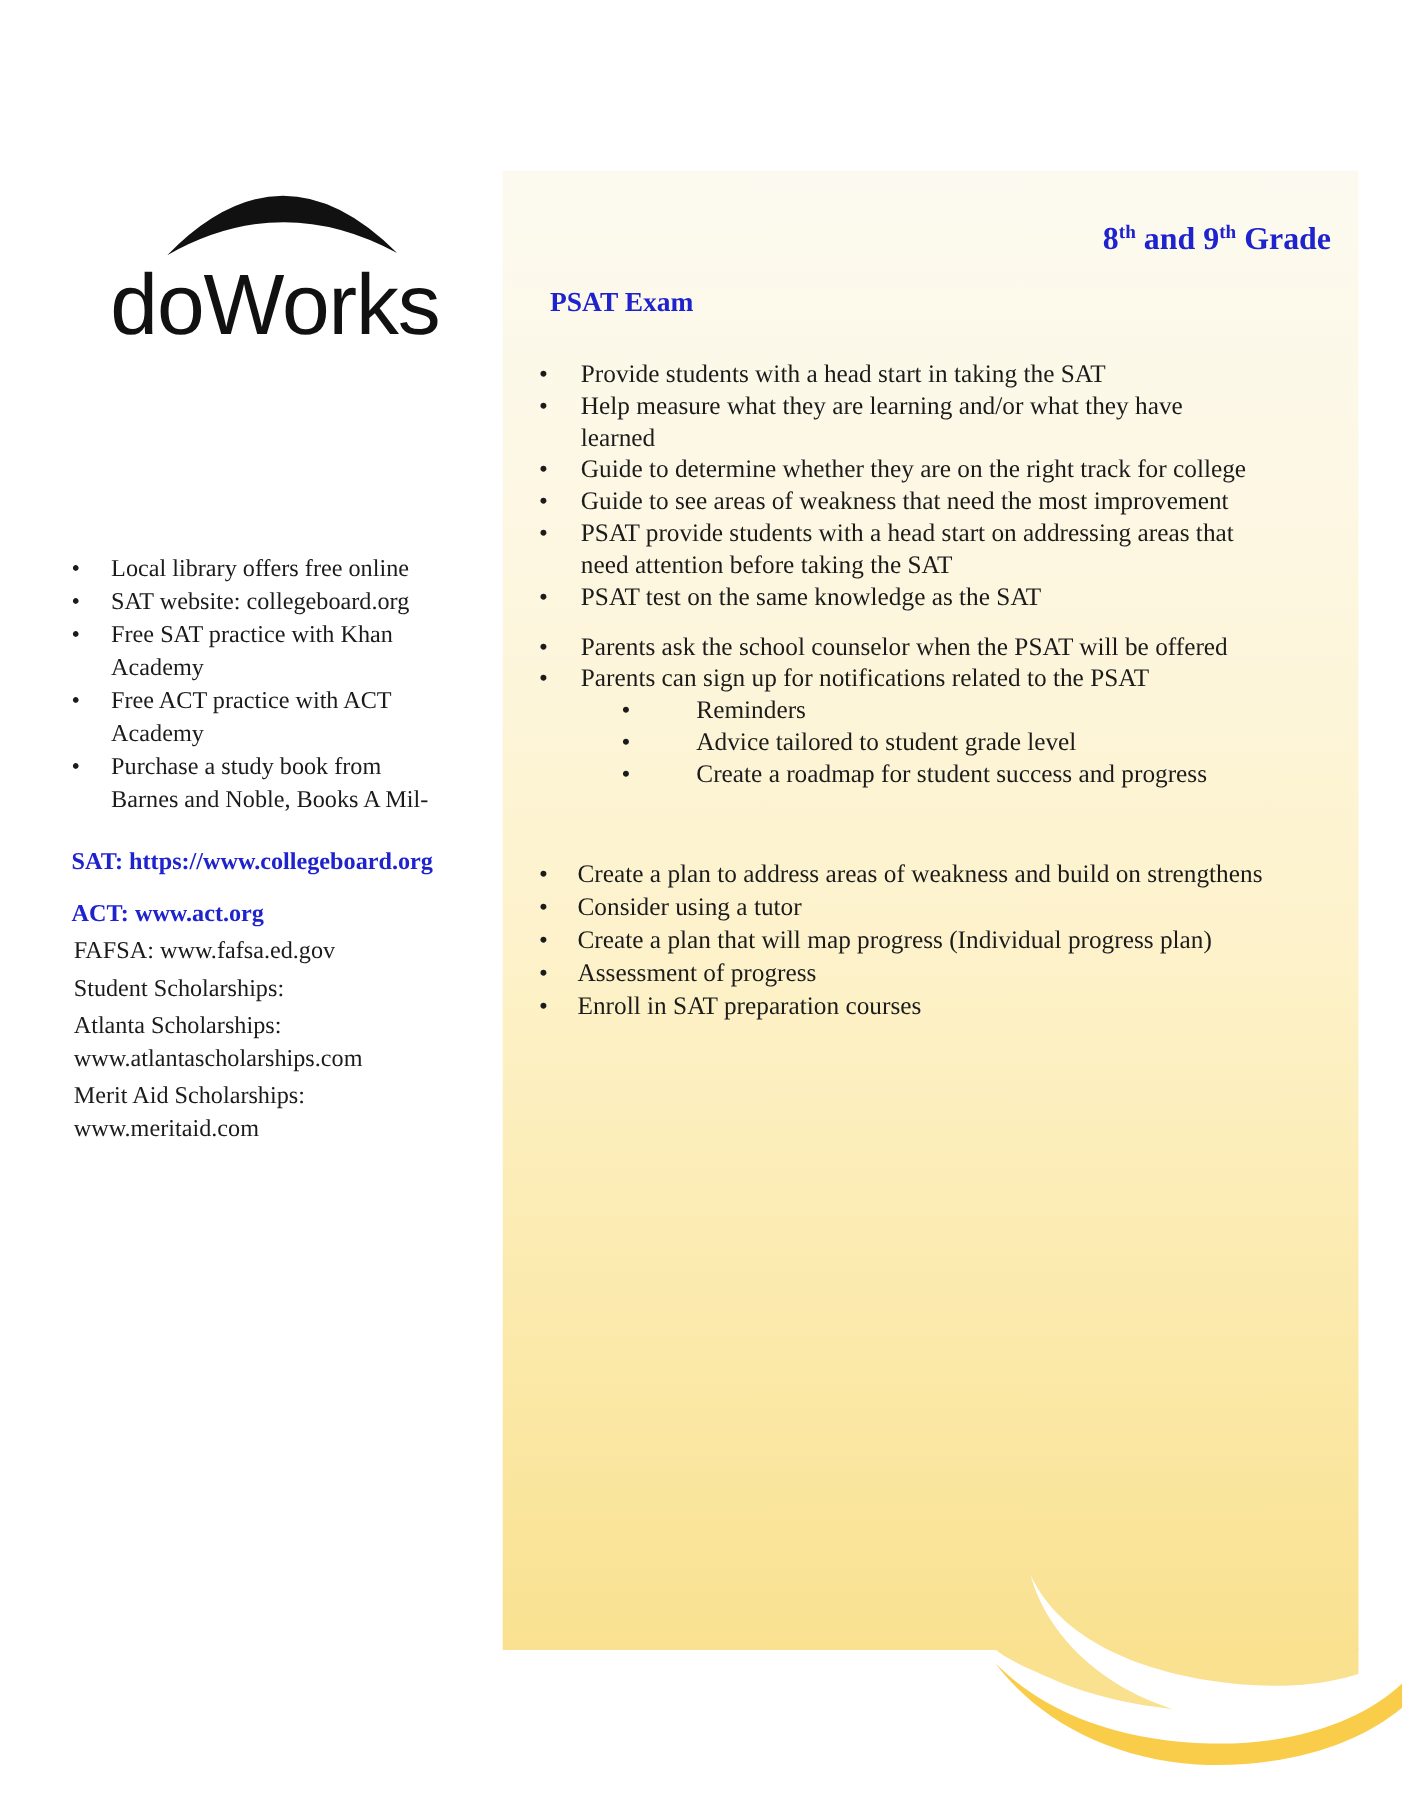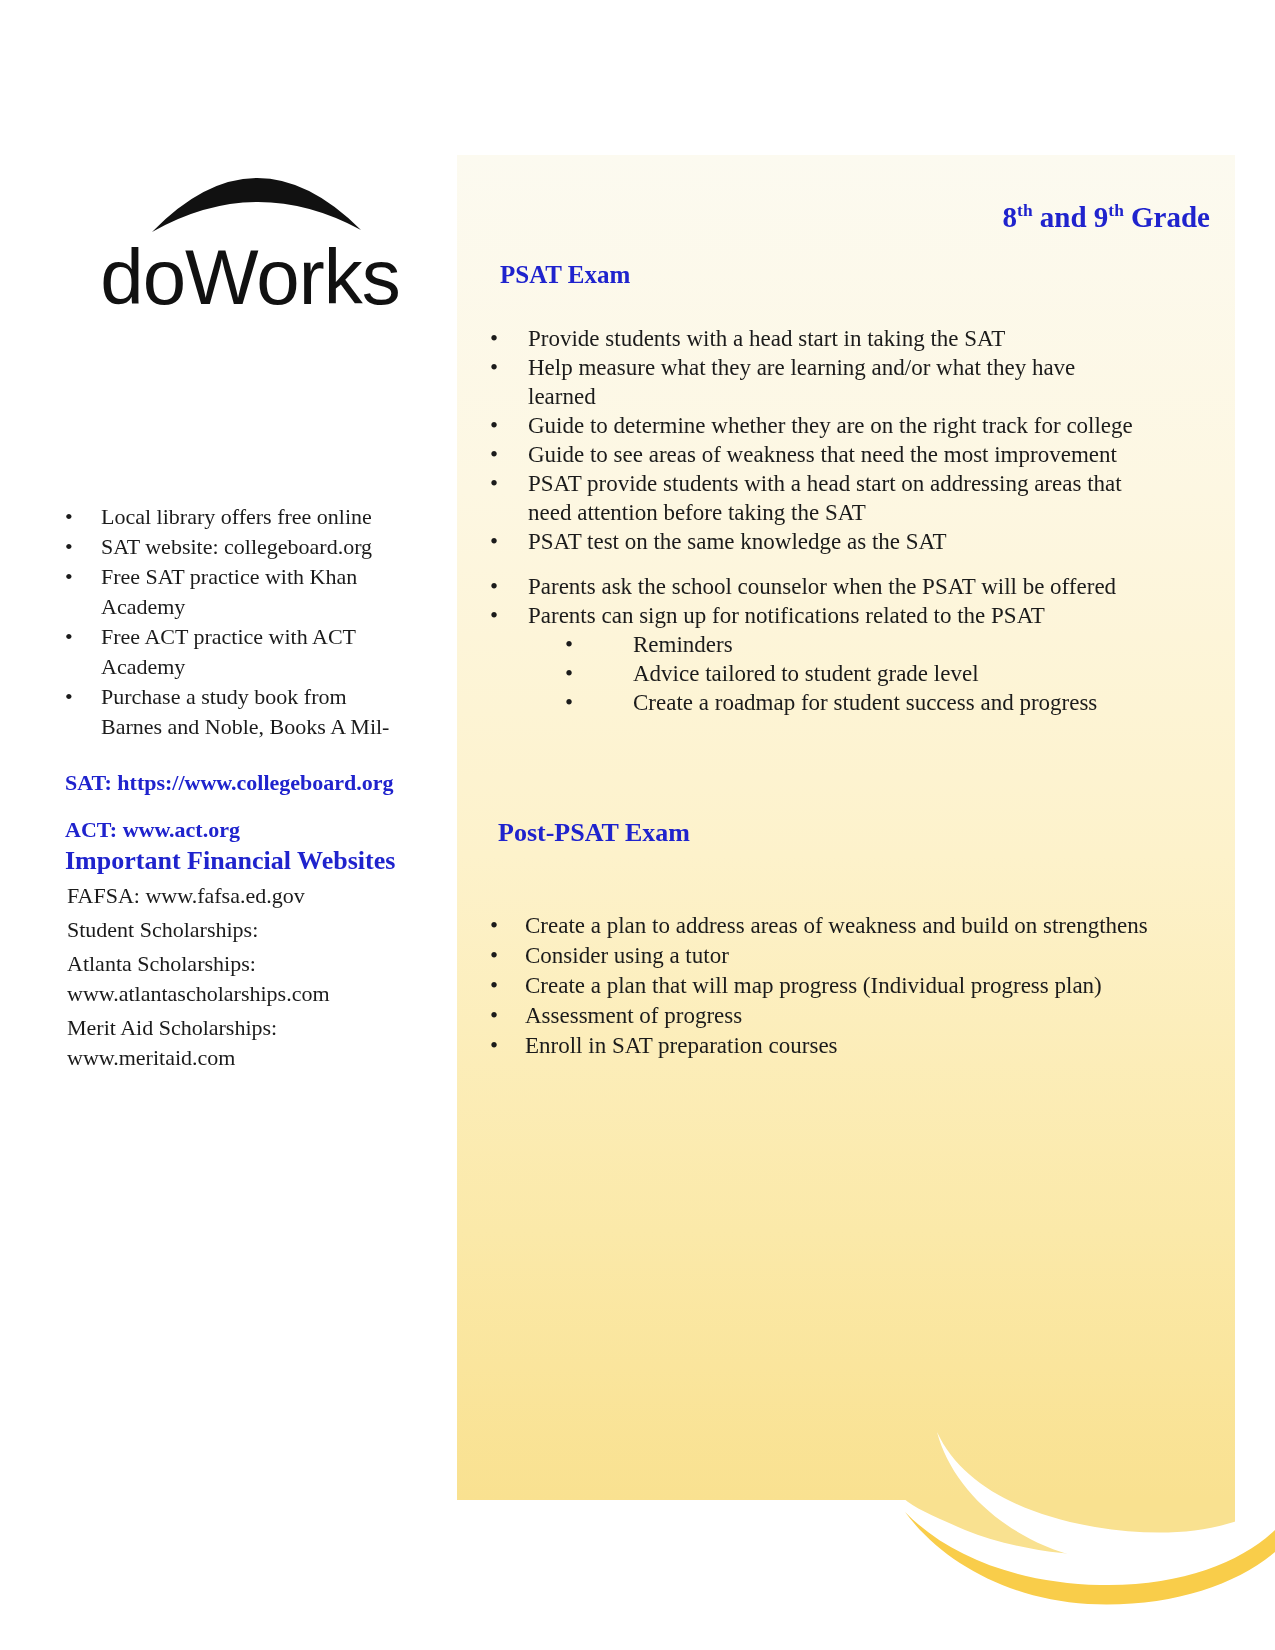--- a/index.html
+++ b/index.html
@@ -99,21 +99,20 @@
         <span class="tx">
             <span class="ln">Purchase a study book from</span>
             <span class="ln">Barnes and Noble, Books A Mil-</span>
           </span>
       </li>
     </ul>
 
     <p class="sat-link blue">SAT: https://www.collegeboard.org</p>
     <p class="act-link blue">ACT: www.act.org</p>
 
-    <h2 class="fin-head blue">Important Financial Websites</h2>
 
     <p class="site">
         <span class="ln">FAFSA: www.fafsa.ed.gov</span>
       </p>
     <p class="site">
         <span class="ln">Student Scholarships:</span>
       </p>
     <p class="site">
         <span class="ln">Atlanta Scholarships:</span>
         <span class="ln">www.atlantascholarships.com</span>
@@ -196,21 +195,20 @@
           </span>
       </li>
       <li>
         <span class="mk">•</span>
         <span class="tx">
             <span class="ln">Create a roadmap for student success and progress</span>
           </span>
       </li>
     </ul>
 
-    <h2 class="post-head blue">Post-PSAT Exam</h2>
 
     <ul class="post-list">
       <li>
         <span class="mk">•</span>
         <span class="tx">
             <span class="ln">Create a plan to address areas of weakness and build on strengthens</span>
           </span>
       </li>
       <li>
         <span class="mk">•</span>

